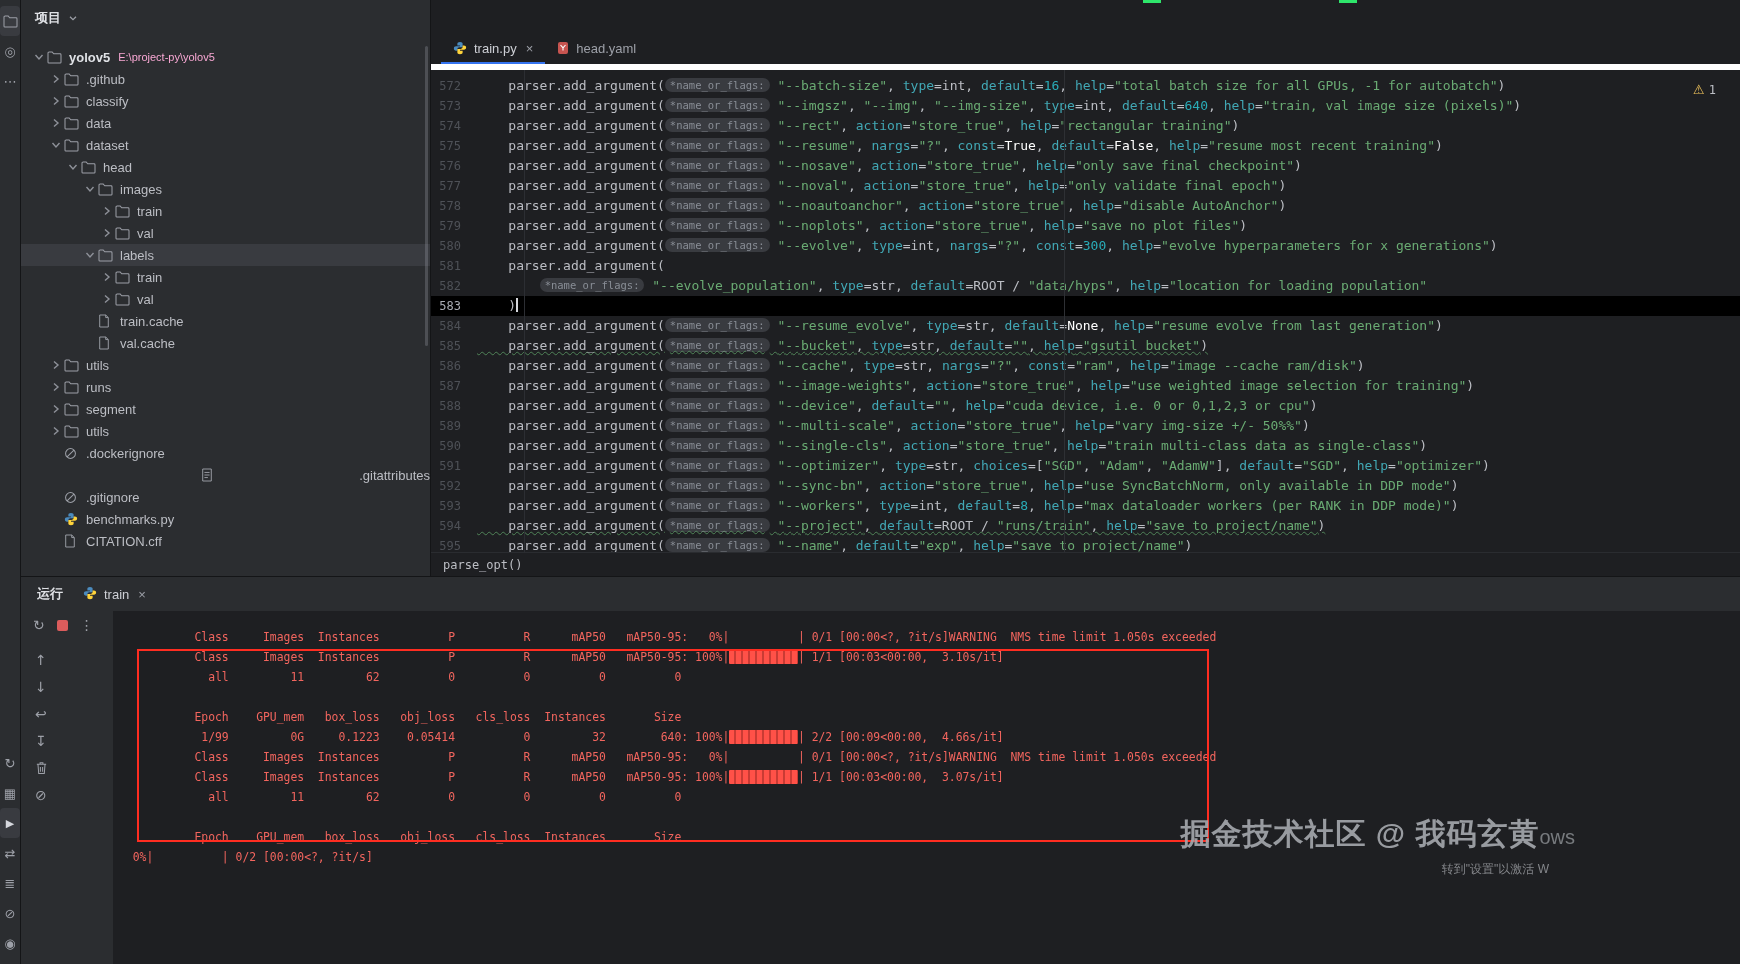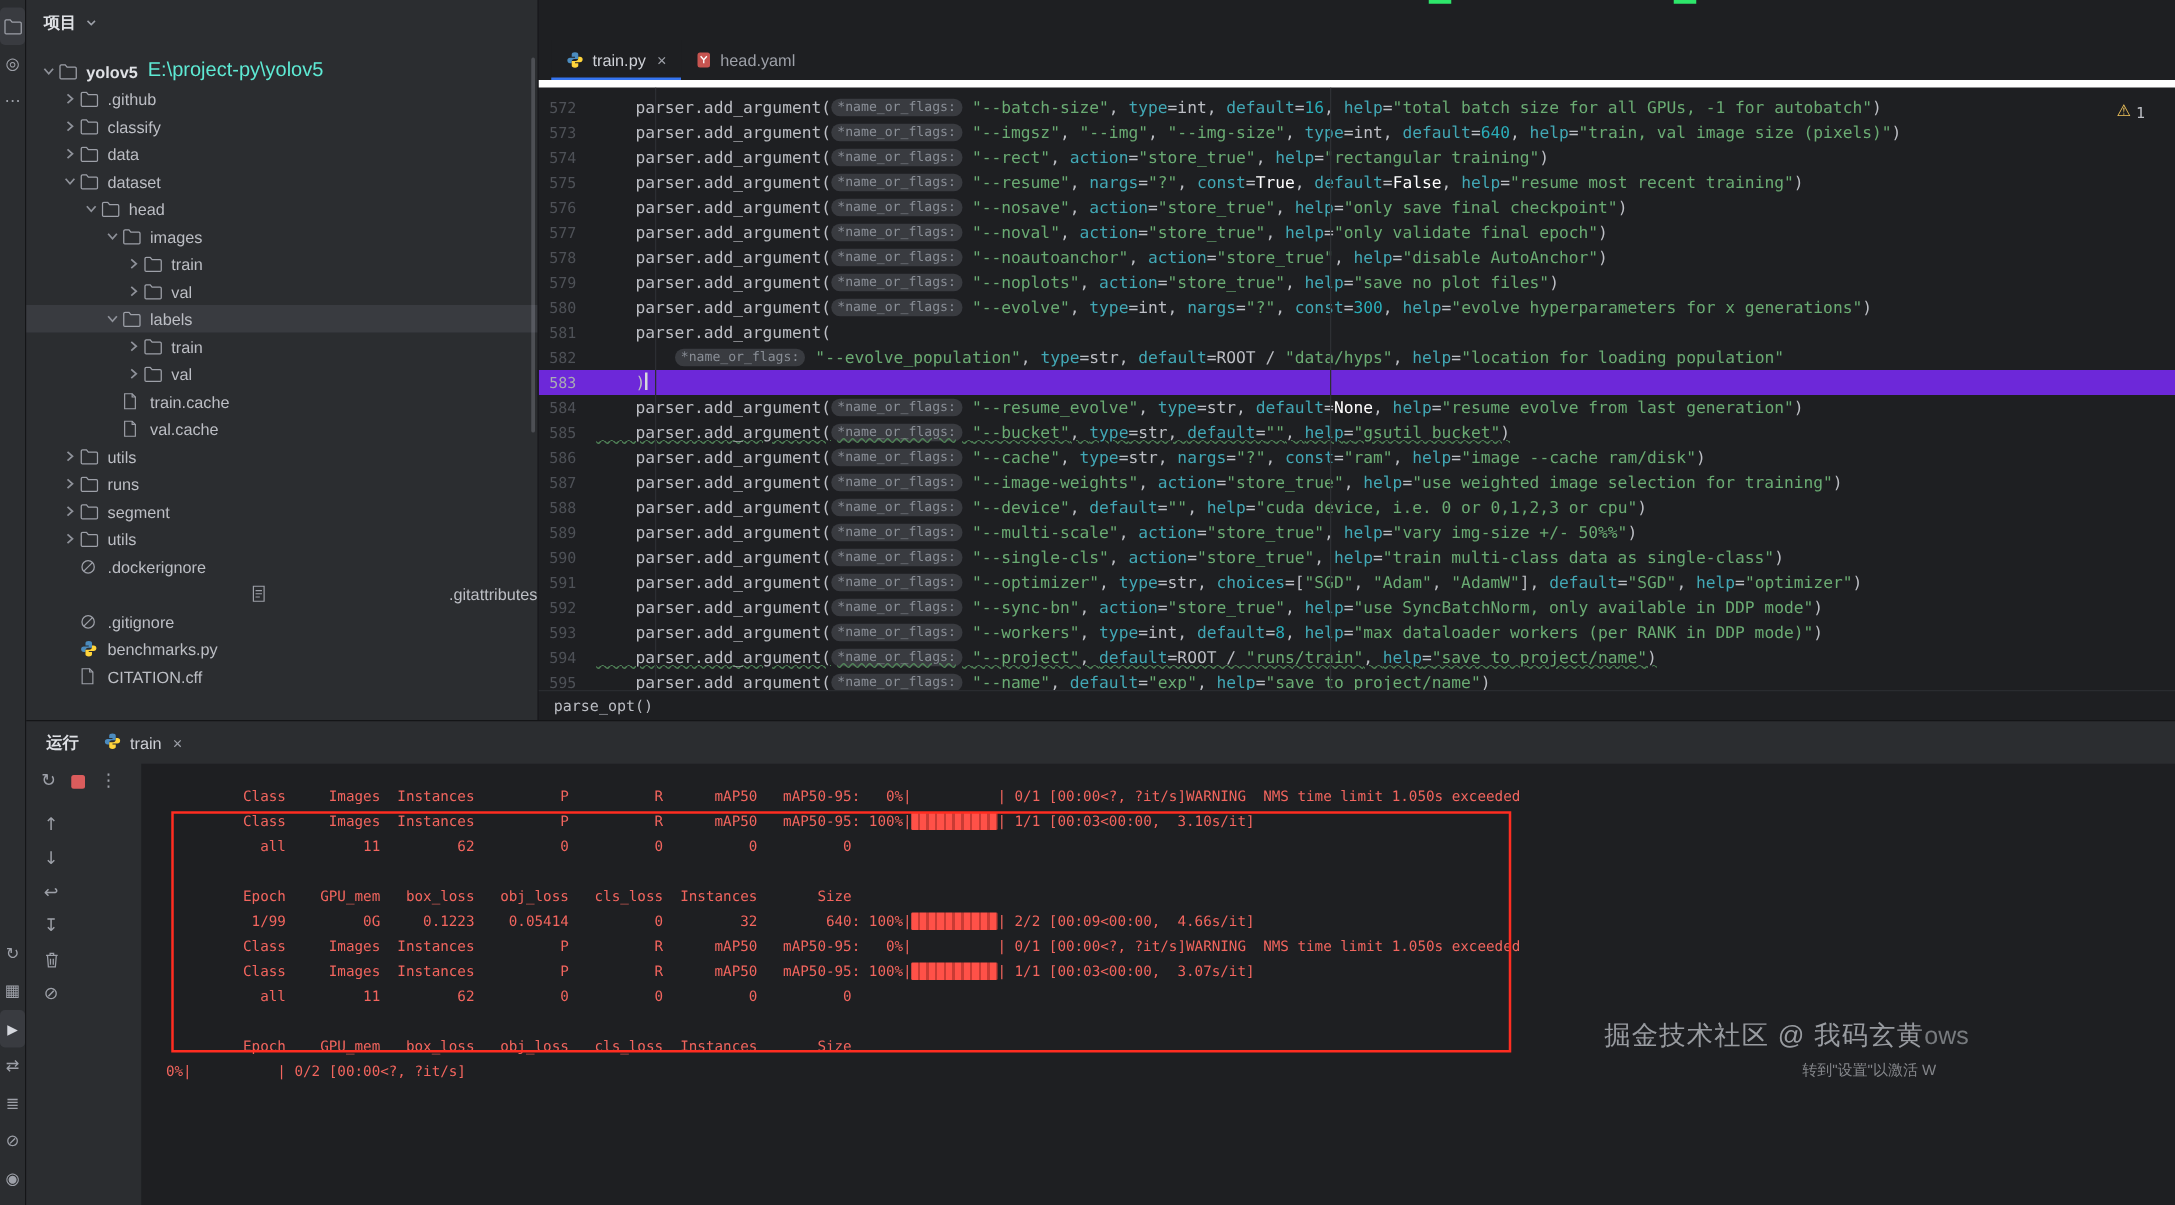--- a/index.html
+++ b/index.html
@@ -24,39 +24,39 @@
   .panel-header { height:36px; display:flex; align-items:center; gap:6px; padding-left:14px;
                   color:#dfe1e5; font-weight:bold; }
   .tree { padding-top:10px; }
   .trow { height:22px; display:flex; align-items:center; white-space:nowrap; cursor:pointer; }
   .trow.sel { background:#393b40; }
   .trow.lib { background:rgba(190,160,70,0.14); }
   .trow .chev { width:16px; display:inline-flex; justify-content:center; }
   .trow .tico { width:22px; display:inline-flex; justify-content:flex-start; align-items:center; }
   .trow .tlabel { color:#bcbec4; }
   .trow.bold .tlabel { color:#dfe1e5; font-weight:bold; }
-  .trow .tann { color:#5eead4; margin-left:8px; font-size:16px; }
+  .trow .tann { color:#f9a8d4; margin-left:8px; font-size:11px; }
   .v-scroll { position:absolute; right:2px; top:46px; width:3px; height:300px;
               background:rgba(166,170,180,0.28); border-radius:2px; }
 
   
   .editor-col { flex:1; min-width:0; background:#1e1f22; display:flex; flex-direction:column; position:relative; }
   .tabbar { height:38px; min-height:38px; display:flex; align-items:stretch; padding-left:10px;
             border-bottom:6px solid #ffffff;margin-top:32px; }
   .tab { display:flex; align-items:center; gap:7px; padding:0 12px; cursor:pointer; color:#9da0a8; }
   .tab.active { color:#ced0d6; background:#1e1f22; box-shadow:inset 0 -2px 0 #3574f0; }
   .tab .close { color:#9da0a8; font-size:13px; margin-left:2px; }
   .code-wrap { flex:1; overflow:hidden; position:relative;
                font-family:"DejaVu Sans Mono", monospace; font-size:13px; line-height:20px;
                padding-top:6px; }
   .guide { position:absolute; top:0; bottom:0; width:1px; background:#2c2e33; }
   .cl { height:20px; white-space:pre; }
   .cl .ln { display:inline-block; width:46px; padding-right:16px; text-align:right;
             color:#4e5157; font-size:12px; }
-  .cl.caret-line { background:#6d28d9; }
+  .cl.caret-line { background:#000000; }
   .cl.caret-line .ln { color:#a9acb3; }
   .tp { color:#bcbec4; } .ts { color:#6aab73; } .tn { color:#2aacb8; }
   .tk { color:#ffffff; } .ta { color:#42a8b5; }
   .hint { display:inline-block; background:#393b40; color:#898e96; font-size:10.5px;
           line-height:14px; padding:0 5px; border-radius:7px; position:relative; top:-1px; }
   .cl.u span:not(.ln) { text-decoration:underline; text-decoration-style:wavy;
                         text-decoration-color:rgba(84,140,92,0.9); text-decoration-thickness:1px; }
   .caret { display:inline-block; width:1.5px; height:14px; background:#d6d8dd; vertical-align:-2px; }
   .inspect { position:absolute; right:24px; top:10px; display:flex; align-items:center; gap:4px;
              font-size:12px; color:#bcbec4; cursor:pointer; }
@@ -82,21 +82,21 @@
   .console { flex:1; background:#1e1f22; overflow:hidden; padding:16px 0 0 6px;
              font-family:"DejaVu Sans Mono", monospace; font-size:11.4px; color:#f2655e; }
   .con-line { height:20px; line-height:20px; white-space:pre; }
   .bar { background:repeating-linear-gradient(90deg,#ff5148 0 5px,#c93b34 5px 7px);
          color:transparent; border-radius:1px; }
   .annot-box { position:absolute; left:116px; top:72px; width:1072px; height:193px;
                border:2px solid #ff2d21; pointer-events:none; }
 
   
   .watermark { position:absolute; right:165px; top:814px; text-align:right; pointer-events:none; z-index:50; }
-  .wm-big { font-size:21px; font-weight:normal; color:rgba(163,166,171,0.92); letter-spacing:1px; }
+  .wm-big { font-size:30px; font-weight:bold; color:rgba(163,166,171,0.92); letter-spacing:1px; }
   .wm-tail { font-size:20px; color:rgba(150,153,158,0.75); }
   .wm-line2 { font-size:12px; color:rgba(150,153,158,0.85); padding-right:26px; margin-top:6px; }
   .artifact { position:absolute; top:0; height:3px; width:18px; background:#2ee66b; z-index:60; }
 </style>
 </head>
 <body>
 
 <div class="app">
 
   <div class="strip">

